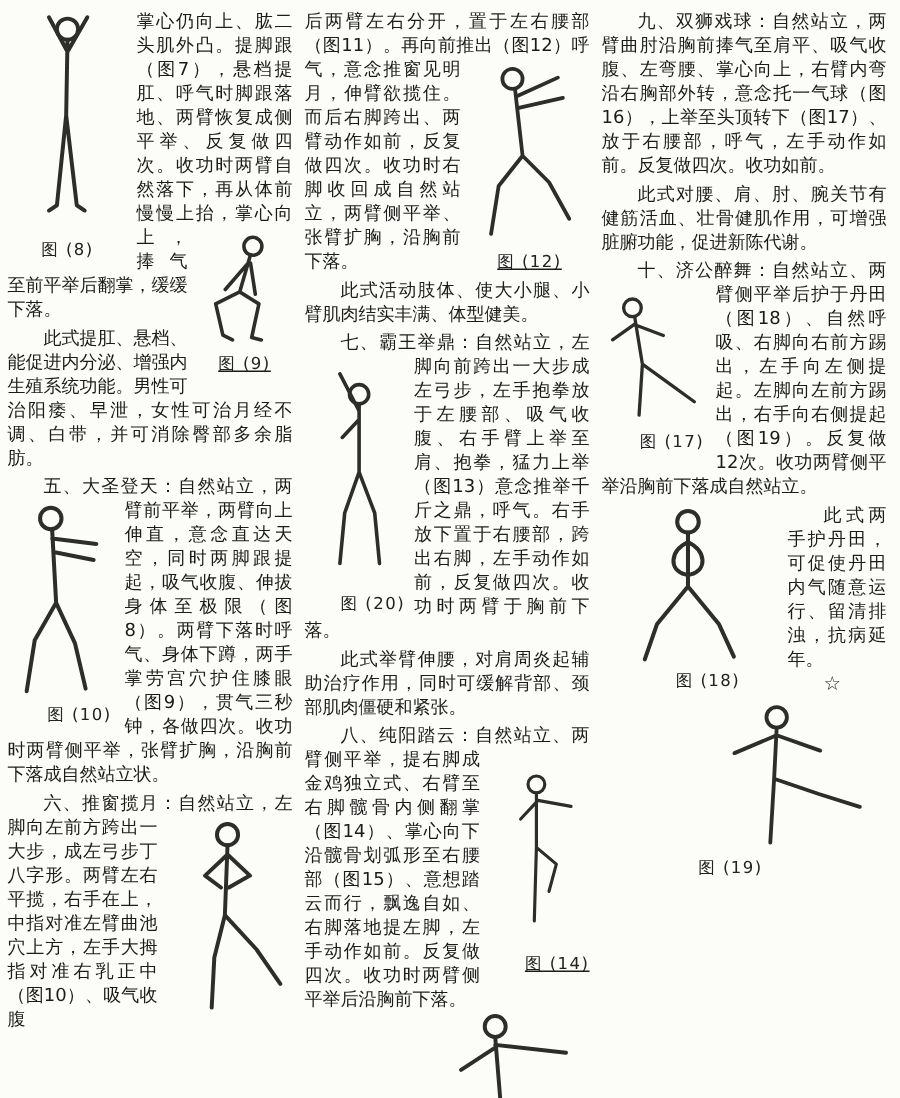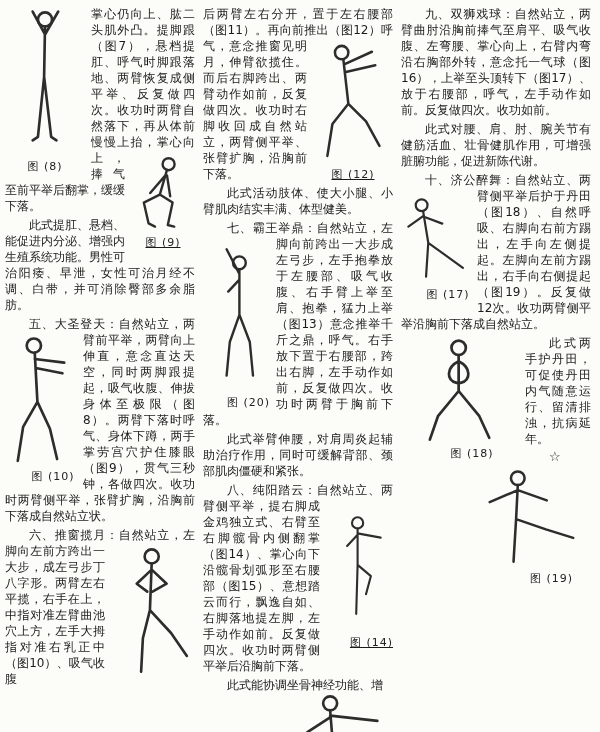--- a/index.html
+++ b/index.html
@@ -17,21 +17,21 @@
   .head{font-weight:normal;}
   .figwrap{text-align:center;}
   .fl{float:left;margin:2px 6px 1px 0;}
   .fr{float:right;margin:2px 0 1px 6px;text-decoration:underline;}
   .cap{display:block;font-size:11px;letter-spacing:1px;text-align:center;margin-top:1px;color:#222;}
   svg.pose{display:block;margin:0 auto;}
   svg.pose path{fill:none;stroke:#2d2d2b;stroke-width:3;stroke-linecap:round;stroke-linejoin:round;}
   svg.pose circle{fill:none;stroke:#2d2d2b;stroke-width:3;}
   .fig15block{margin:0 0 0 60px;width:150px;position:relative;top:-4px;}
   .fig19block{clear:left;text-align:right;padding-right:4px;margin-top:2px;}
-  .fig19block .cap{text-align:right;padding-right:14px;}
+  .fig19block .cap{padding-right:14px;}
   .star{display:block;margin-top:2px;font-size:13px;}
 </style>
 </head>
 <body>
 
 <div class="page">
 
   <div class="col">
     <p class="para">
       <span class="figwrap fl">
@@ -98,23 +98,20 @@
     </p>
     <p class="para ind">
       <span class="head">八、纯阳踏云：</span><span>自然站立、两臂侧平</span><span class="figwrap fr">
         <svg class="pose" width="56" height="134" viewBox="0 0 80 150">
           <circle cx="38" cy="12" r="8"></circle>
           <path d="M38 20 L38 72 M38 27 L71 33 M38 29 L23 45 M38 72 L36 142 M38 72 L57 88 L50 114"></path>
         </svg>
         <span class="cap">图 (14)</span>
       </span><span>举，提右脚成金鸡独立式、右臂至右脚髋骨内侧翻掌（图14）、掌心向下沿髋骨划弧形至右腰部（图15）、意想踏云而行，飘逸自如、右脚落地提左脚，左手动作如前。反复做四次。收功时两臂侧平举后沿胸前下落。</span>
     </p>
-    <p class="para ind">
-      <span>此式能协调坐骨神经功能、增</span>
-    </p>
     <div class="figwrap fig15block">
       <svg class="pose" width="150" height="118" viewBox="0 0 130 135">
         <circle cx="56" cy="13" r="8"></circle>
         <path d="M56 21 L60 70 M56 27 L110 33 M56 29 L30 46 M60 70 L44 98 L40 130 M60 70 L78 96 L72 128"></path>
       </svg>
 
     </div>
   </div>
 
   <div class="col">

